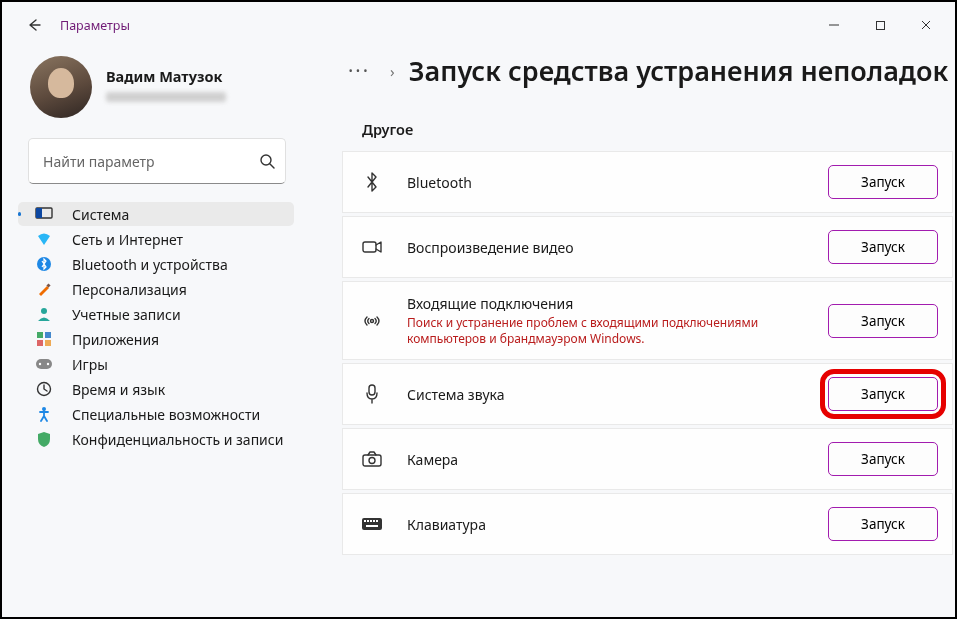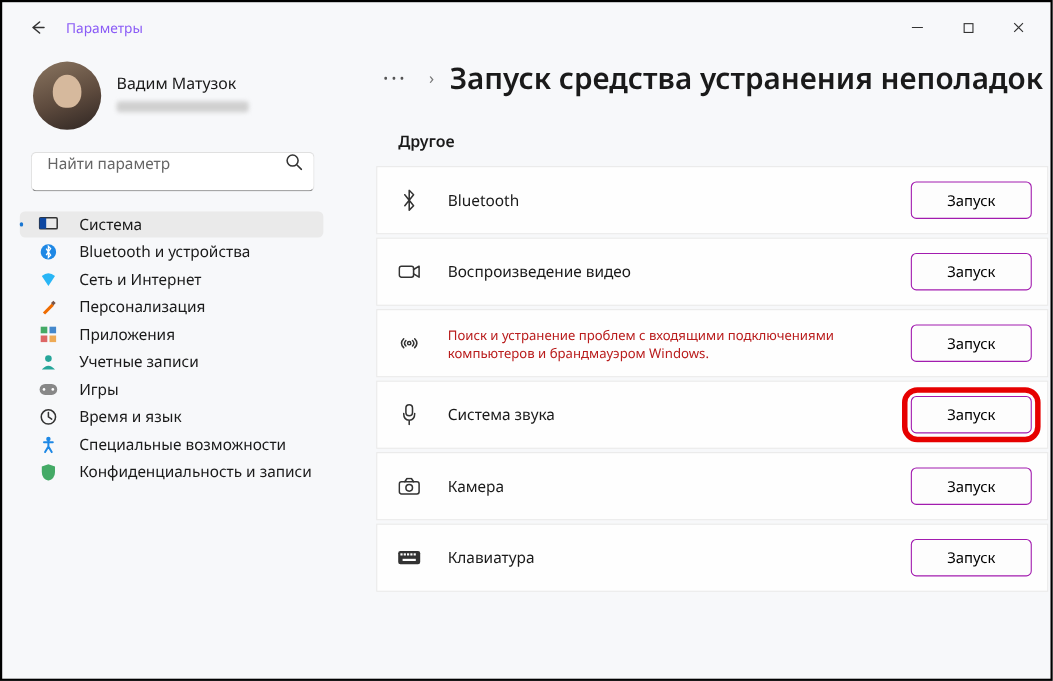--- a/index.html
+++ b/index.html
@@ -19,52 +19,52 @@
     height: 46px;
     display: flex;
     align-items: center;
     padding: 0 6px 0 16px;
   }
   .back-btn {
     width: 32px; height: 32px;
     display: flex; align-items: center; justify-content: center;
     margin-right: 10px;
   }
-  .app-title { font-size: 12.5px; color: #8b5cf6; }
+  .app-title { font-size: 12.5px; color: #701a75; }
   .win-controls { margin-left: auto; display: flex; }
   .win-btn { width: 46px; height: 40px; display:flex; align-items:center; justify-content:center; }
   .win-btn svg { stroke: #333; stroke-width: 1; fill: none; }
 
   .layout { display: flex; height: calc(100% - 46px); }
 
   
   .sidebar { width: 310px; padding: 0 8px 0 0; display:flex; flex-direction:column; }
   .profile { display:flex; align-items:center; padding: 8px 12px 16px 28px; }
   .avatar {
     width: 62px; height: 62px; border-radius: 50%;
     background: linear-gradient(160deg,#8a7560 0%, #5d4a3d 55%, #2e2522 100%);
     margin-right: 14px; flex-shrink:0;
     position: relative; overflow:hidden;
   }
   .avatar::after{
     content:""; position:absolute; left:18px; top:12px; width:26px; height:30px;
     background: #d6b99d; border-radius: 50% 50% 45% 45%;
   }
-  .profile-name { font-size: 14.5px; font-weight:400; line-height:1.3;}
+  .profile-name { font-size: 14.5px; font-weight:700; line-height:1.3;}
   .profile-email { font-size:12px; color:transparent; background:#d0d0d0; border-radius:3px;
     width:120px; height:10px; display:inline-block; filter: blur(2px); }
 
   .search {
     margin: 4px 18px 12px 26px;
-    height: 36px;
+    height: 46px;
     border: 1px solid #e0e0e0;
     border-bottom: 1.5px solid #8a8a8a;
     border-radius: 5px;
     background: #fff;
-    display:flex; align-items:flex-start;
+    display:flex; align-items:center;
     padding: 0 10px 0 12px;
   }
   .search input {
     flex:1; border:none; outline:none; background:transparent;
     font-size: 14px; font-family:inherit; color:#555;
   }
   .search input::placeholder { color:#666; }
   .nav { margin-top: 6px; overflow-y:auto; padding-bottom:4px;}
   .nav-item {
     height: 24px;
@@ -189,63 +189,63 @@
         <span class="nav-icon">
             <svg width="18" height="14">
               <rect class="i" x="1" y="1" width="16" height="10" rx="1" fill="#1e88e5" stroke="#1e88e5"></rect>
               <rect x="1" y="1" width="6" height="10" fill="#0d47a1"></rect>
             </svg>
           </span>
         <span>Система</span>
       </div>
       <div class="nav-item">
         <span class="nav-icon">
+            <svg width="16" height="14">
+              <path d="M8 13 L2 4 Q8 -1 14 4 Z" fill="#29b6f6"></path>
+            </svg>
+          </span>
+        <span>Сеть и Интернет</span>
+      </div>
+      <div class="nav-item">
+        <span class="nav-icon">
             <svg width="16" height="16">
               <circle cx="8" cy="8" r="7" fill="#1e88e5"></circle>
               <path d="M6 5 L10 11 L8 13 V3 L10 5 L6 11" stroke="#fff" stroke-width="1.2" fill="none"></path>
             </svg>
           </span>
         <span>Bluetooth и устройства</span>
       </div>
       <div class="nav-item">
         <span class="nav-icon">
-            <svg width="16" height="14">
-              <path d="M8 13 L2 4 Q8 -1 14 4 Z" fill="#29b6f6"></path>
-            </svg>
-          </span>
-        <span>Сеть и Интернет</span>
-      </div>
-      <div class="nav-item">
-        <span class="nav-icon">
             <svg width="16" height="16">
               <path d="M3 13 L11 5 L13 7 L5 15 Z" fill="#ef6c00"></path>
               <rect x="11" y="3" width="3" height="3" fill="#795548" transform="rotate(45 12.5 4.5)"></rect>
             </svg>
           </span>
         <span>Персонализация</span>
+      </div>
+      <div class="nav-item">
+        <span class="nav-icon">
+            <svg width="16" height="16">
+              <circle cx="8" cy="5" r="3" fill="#26a69a"></circle>
+              <path d="M2 15 Q8 8 14 15 Z" fill="#26a69a"></path>
+            </svg>
+          </span>
+        <span>Учетные записи</span>
       </div>
       <div class="nav-item">
         <span class="nav-icon">
             <svg width="16" height="16">
               <rect x="1" y="1" width="6" height="6" fill="#4a6"></rect>
               <rect x="9" y="1" width="6" height="6" fill="#48c"></rect>
               <rect x="1" y="9" width="6" height="6" fill="#d66"></rect>
               <rect x="9" y="9" width="6" height="6" fill="#ea5"></rect>
             </svg>
           </span>
         <span>Приложения</span>
-      </div>
-      <div class="nav-item">
-        <span class="nav-icon">
-            <svg width="16" height="16">
-              <circle cx="8" cy="5" r="3" fill="#26a69a"></circle>
-              <path d="M2 15 Q8 8 14 15 Z" fill="#26a69a"></path>
-            </svg>
-          </span>
-        <span>Учетные записи</span>
       </div>
       <div class="nav-item">
         <span class="nav-icon">
             <svg width="18" height="12">
               <rect x="1" y="1" width="16" height="10" rx="5" fill="#888"></rect>
               <circle cx="5" cy="6" r="1.2" fill="#fff"></circle>
               <circle cx="13" cy="6" r="1.2" fill="#fff"></circle>
             </svg>
           </span>
         <span>Игры</span>
@@ -316,20 +316,21 @@
       </div>
 
       <div class="card">
         <span class="card-icon">
             <svg width="20" height="18">
               <circle class="i" cx="10" cy="9" r="1.5" fill="#333"></circle>
               <path class="i" d="M5 5 Q1 9 5 13 M15 5 Q19 9 15 13 M7 6.5 Q4.5 9 7 11.5 M13 6.5 Q15.5 9 13 11.5"></path>
             </svg>
           </span>
         <div class="card-body">
+          <div class="card-title">Входящие подключения</div>
           <div class="card-desc">Поиск и устранение проблем с входящими подключениями компьютеров и брандмауэром Windows.</div>
         </div>
         <button class="run-btn">Запуск</button>
       </div>
 
       <div class="card">
         <span class="card-icon">
             <svg width="16" height="20">
               <rect class="i" x="5" y="1" width="6" height="10" rx="3"></rect>
               <path class="i" d="M3 9 Q3 15 8 15 Q13 15 13 9 M8 15 V19"></path>

